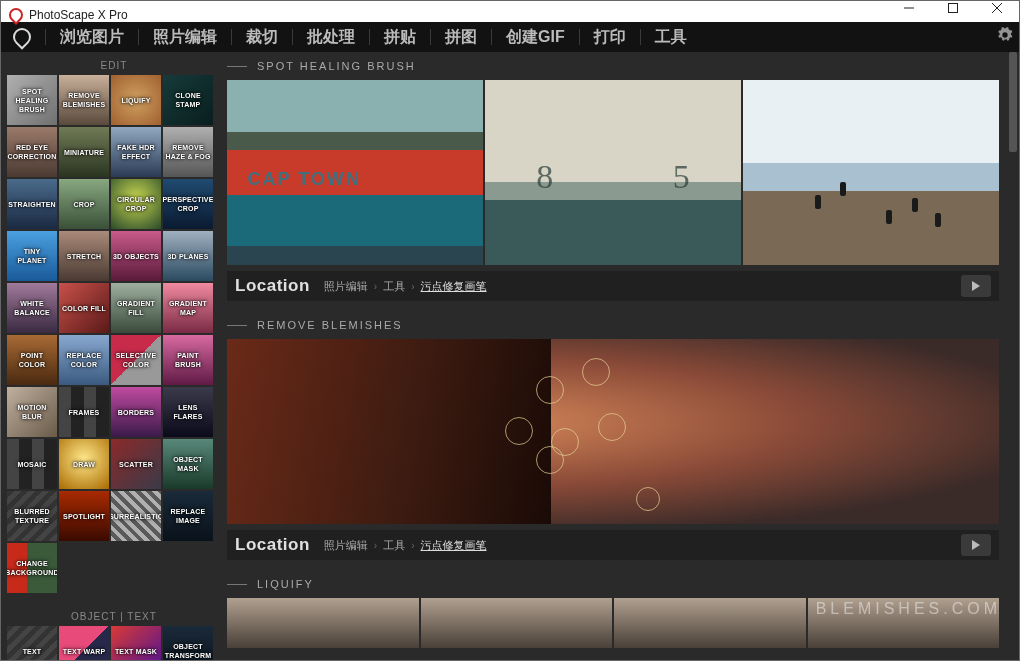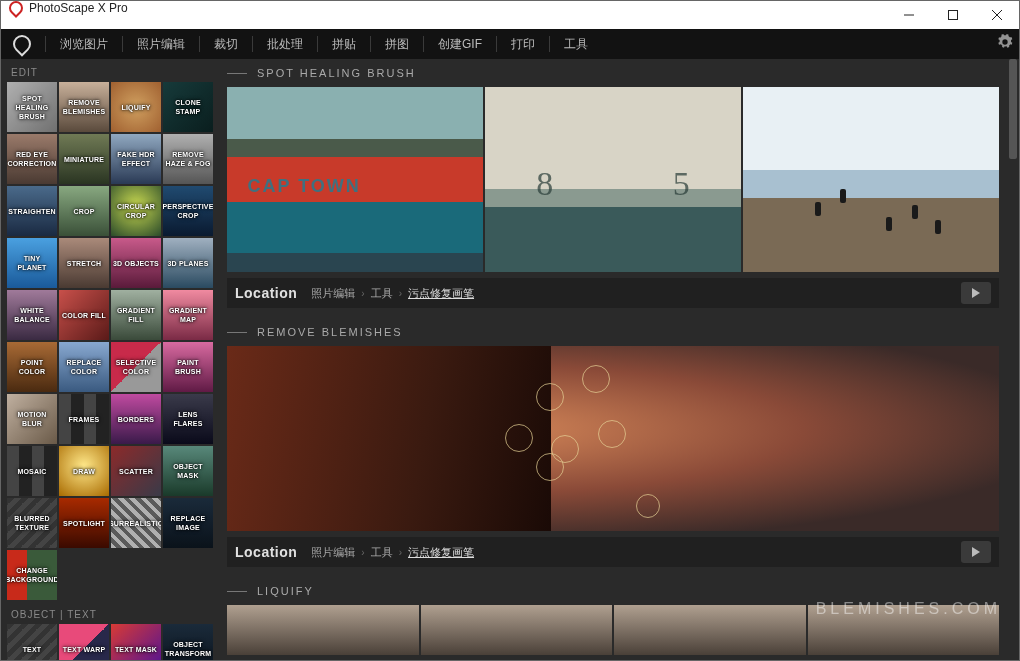--- a/index.html
+++ b/index.html
@@ -1,41 +1,41 @@
 <!DOCTYPE html>
 <html><head>
 <meta charset="utf-8">
 <style>
 * { margin: 0; padding: 0; box-sizing: border-box; font-family: "Segoe UI", Arial, sans-serif; }
 html, body { width: 1020px; height: 661px; overflow: hidden; background: #fff; }
 
 .window { width: 1020px; height: 661px; display: flex; flex-direction: column; border: 1px solid #666; }
 
 
-.titlebar { height: 28px; background: #fff; display: flex; align-items: flex-start; padding-left: 8px; }
+.titlebar { height: 21px; background: #fff; display: flex; align-items: flex-end; padding-left: 8px; }
 .titlebar .logo { width: 14px; height: 14px; border: 2px solid #c22; border-radius: 50% 50% 50% 0; transform: rotate(-45deg); margin-right: 6px; }
 .titlebar .title { font-size: 12px; color: #222; flex: 1; }
 .winbtn { width: 44px; height: 28px; display: flex; align-items: center; justify-content: center; color: #222; font-size: 12px; }
 .winbtn svg { width: 10px; height: 10px; }
 
 
 .menubar { height: 30px; background: #121212; display: flex; align-items: center; padding: 0 6px; color: #bbb; gap: 4px; }
 .menubar .mlogo { width: 18px; height: 18px; border: 2px solid #ddd; border-radius: 50% 50% 50% 0; transform: rotate(-45deg); margin: 0 6px; }
 .menubar .mdiv { width: 1px; height: 16px; background: #3a3a3a; margin: 0 4px; }
-.menubar .mitem { font-size: 12px; padding: 4px 6px; white-space: nowrap; cursor: pointer; }
+.menubar .mitem { font-size: 16px; padding: 4px 6px; white-space: nowrap; cursor: pointer; font-weight: bold; }
 .menubar .gear { margin-left: auto; }
 
 
 .body { flex: 1; display: flex; background: #2a2a2a; overflow: hidden; position: relative; }
 
 
 .left { width: 216px; padding: 6px 0 0 6px; overflow-y: auto; scrollbar-width: none; }
 .left::-webkit-scrollbar { width: 0; }
-.section-label { font-size: 10px; letter-spacing: 1px; color: #8a8a8a; margin: 2px 0 4px 4px; }
-.section-label.sub { margin-top: 9px; }
+.section-label { font-size: 10px; letter-spacing: 1px; color: #8a8a8a; margin: 2px 0 4px 4px; text-align: center; }
+.section-label.sub { margin-top: 18px; }
 .grid { display: grid; grid-template-columns: repeat(4, 50px); gap: 2px; }
 .thumb { width: 50px; height: 50px; position: relative; background: #3a3a3a; display: flex; align-items: center; justify-content: center; overflow: hidden; cursor: pointer; }
 .thumb .bg { position: absolute; inset: 0; }
 .thumb .lbl { position: relative; font-size: 7px; color: #fff; text-align: center; line-height: 9px; font-weight: 600; text-shadow: 0 0 4px #000, 0 0 2px #000; padding: 0 2px; letter-spacing: 0.2px; }
 .thumb.change-bg { width: 50px; }
 
 
 .bg-a{background:linear-gradient(135deg,#b0b0b0,#707070);}
 .bg-b{background:linear-gradient(180deg,#c8b09a,#5a4a3c);}
 .bg-c{background:radial-gradient(circle at 50% 50%,#d0a060,#a06030);}
@@ -78,21 +78,21 @@
 
 .right { flex: 1; padding: 8px 20px 0 10px; overflow-y: auto; position: relative; scrollbar-width: thin; scrollbar-color: #555 #2a2a2a; }
 .right::-webkit-scrollbar{width:10px;} .right::-webkit-scrollbar-thumb{background:#555;}
 .section { margin-bottom: 18px; }
 .section-head { display: flex; align-items: center; margin-bottom: 8px; }
 .section-head .dash { width: 20px; height: 1px; background: #777; margin-right: 10px; }
 .section-head .name { font-size: 11px; letter-spacing: 2px; color: #aaa; }
 .preview { width: 100%; height: 185px; display: flex; gap: 2px; }
 .pane { flex: 1; position: relative; overflow: hidden; }
 .location-row { display: flex; align-items: center; background: #202020; margin-top: 6px; height: 30px; padding: 0 8px; }
-.location-row .loc-label { font-size: 14px; font-weight: 700; color: #e0e0e0; margin-right: 14px; letter-spacing: 0.5px; }
+.location-row .loc-label { font-size: 17px; font-weight: 700; color: #e0e0e0; margin-right: 14px; letter-spacing: 0.5px; }
 .crumb { font-size: 11px; color: #aaa; }
 .crumb.active { color: #ddd; text-decoration: underline; }
 .chev { color: #666; margin: 0 6px; font-size: 10px; }
 .play { margin-left: auto; width: 30px; height: 22px; background: #3a3a3a; border-radius: 3px; display: flex; align-items: center; justify-content: center; cursor:pointer;}
 .play svg { width: 10px; height: 10px; fill: #bbb; }
 
 
 .pv1a{background:linear-gradient(180deg,#8ab0b0 0 28%,#4a5a4a 28% 38%,#c83a2a 38% 62%,#1a6a7a 62% 90%,#2a4550 90%);}
 .pv1a::after{content:"CAP TOWN";position:absolute;top:48%;left:8%;font-size:18px;font-weight:800;color:rgba(49,119,136,.9);letter-spacing:2px;}
 .pv1b{background:linear-gradient(180deg,#d8d4c6 0 55%,#8a9a90 55% 65%,#3a5a5a 65%);}

